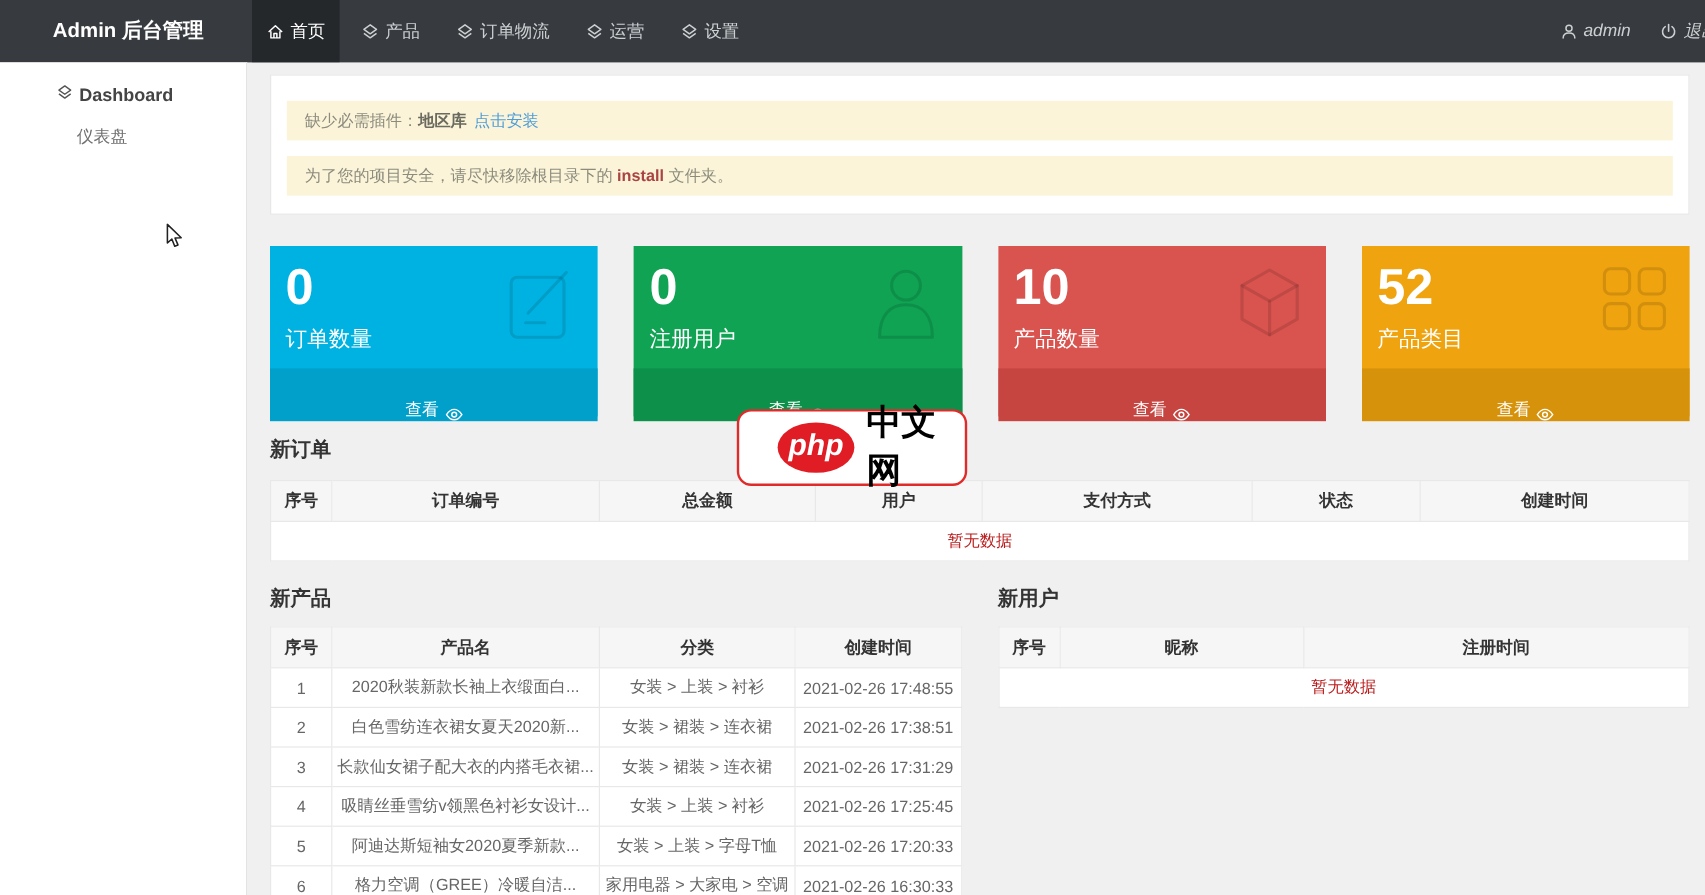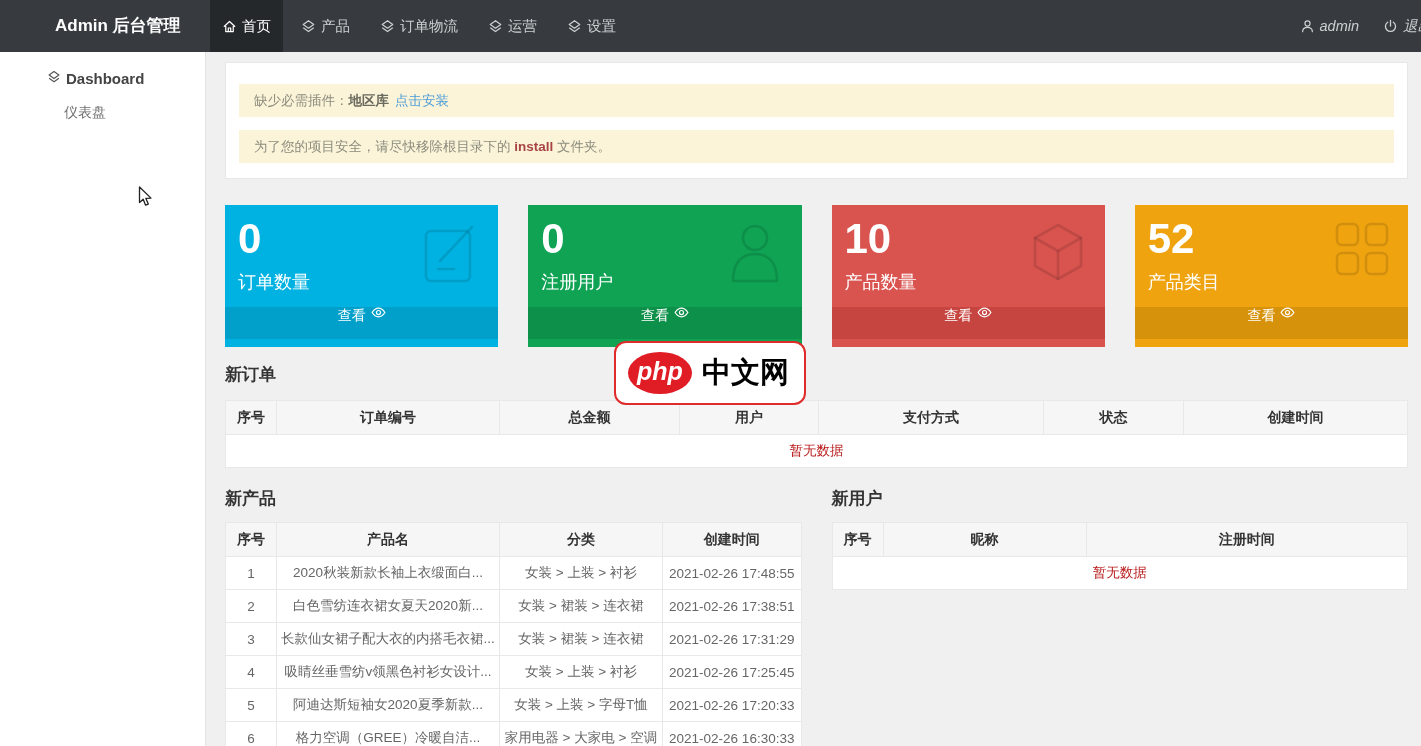--- a/index.html
+++ b/index.html
@@ -1,21 +1,21 @@
 <!DOCTYPE html>
 <html><head>
 <meta charset="utf-8">
 <style>
 * { box-sizing: border-box; margin: 0; padding: 0; }
 html,body { width:1421px; height:746px; overflow:hidden; }
 body { font-family:"Liberation Sans", sans-serif; background:#f0f0f0; position:relative; }
 
 
 .navbar { height:52px; background:#373b3f; display:flex; align-items:stretch; overflow:hidden; }
-.brand { color:#fff; font-weight:bold; font-size:17px; line-height:52px; padding-left:55px; width:210px; }
+.brand { color:#fff; font-weight:bold; font-size:17px; line-height:52px; padding-left:44px; width:210px; }
 .nav { display:flex; align-items:stretch; }
 .nav-item { display:flex; align-items:center; gap:5px; padding:0 12px; margin-right:6px; color:#cdd0d2; font-size:14.5px; cursor:pointer; }
 .nav-item.active { background:#25282b; color:#fff; }
 .nav-item svg { display:block; }
 .nav-right { margin-left:auto; display:flex; align-items:stretch;font-style:italic; }
 .nav-right .nav-item { padding:0 12px; margin-right:0; }
 .nav-right .nav-item:last-child { padding-right:0; margin-right:-11px; }
 
 
 .sidebar { position:absolute; left:0; top:52px; width:206px; bottom:0; background:#fff; border-right:1px solid #e3e3e3; }
@@ -33,38 +33,38 @@
 .alert .code { color:#a94442; font-weight:bold;margin-top:28px; }
 
 
 .cards { display:flex; gap:30px; margin-top:26px; }
 .card { flex:1; height:142px; color:#fff; position:relative; cursor:default; }
 .card-body { height:102px; padding:13px 0 0 13px; position:relative; }
 .card-num { font-size:42px; font-weight:bold; line-height:1; }
 .card-label { font-size:18px; margin-top:10px; }
 .card-icon { position:absolute; right:18px; top:16px; opacity:.55; }
 .card-icon svg { display:block; stroke:rgba(0,0,0,0.22); fill:none; stroke-width:2.6; stroke-linejoin:round; stroke-linecap:round; }
-.card-footer { height:32px; display:flex; align-items:flex-start; justify-content:center; gap:5px; font-size:14px; cursor:pointer; }
+.card-footer { height:44px; display:flex; align-items:flex-end; justify-content:center; gap:5px; font-size:14px; cursor:pointer; }
 .card-footer svg { display:block; stroke:#fff; fill:none; stroke-width:1.6; }
 
 
 .section-title { margin-top:18px; font-size:17px; font-weight:bold; color:#333; line-height:20px; }
 table { border-collapse:collapse; table-layout:fixed; background:#fff; width:100%; }
 th, td { border:1px solid #e8e8e8; text-align:center; overflow:hidden; white-space:nowrap; }
 th { height:34px; background:#f6f6f6; font-size:14px; color:#333; font-weight:bold; }
 td { height:33px; font-size:13.5px; color:#666; }
 td.empty { color:#b91c1c; }
 .orders-table { margin-top:15px; }
 .bottom { display:flex; gap:30px; margin-top:21px; }
 .bottom .col { flex:1; }
 .bottom .section-title { margin-top:0; }
 .bottom table { margin-top:13px; }
 
 
-.watermark { position:absolute; left:614px; top:341px; width:192px; height:64px; background:#fff; border:2px solid #e02b2b; border-radius:12px; display:flex; align-items:center; justify-content:flex-start; padding-left:12px; gap:10px; z-index:20; }
+.watermark { position:absolute; left:614px; top:341px; width:192px; height:64px; background:#fff; border:2px solid #e02b2b; border-radius:12px; display:flex; align-items:center; justify-content:flex-start; padding-left:32px; gap:10px; z-index:20; }
 .wm-ellipse { width:64px; height:42px; background:#e01d25; border-radius:50%; color:#fff; font-weight:bold; font-style:italic; font-size:25px; display:flex; align-items:center; justify-content:center; padding-bottom:3px; flex:none; }
 .wm-text { font-size:29px; font-weight:900; color:#000; }
 
 .cursor { position:absolute; left:138px; top:186px; z-index:30; }
 </style>
 </head>
 <body>
 
 <div class="navbar">
   <div class="brand">Admin 后台管理</div>

